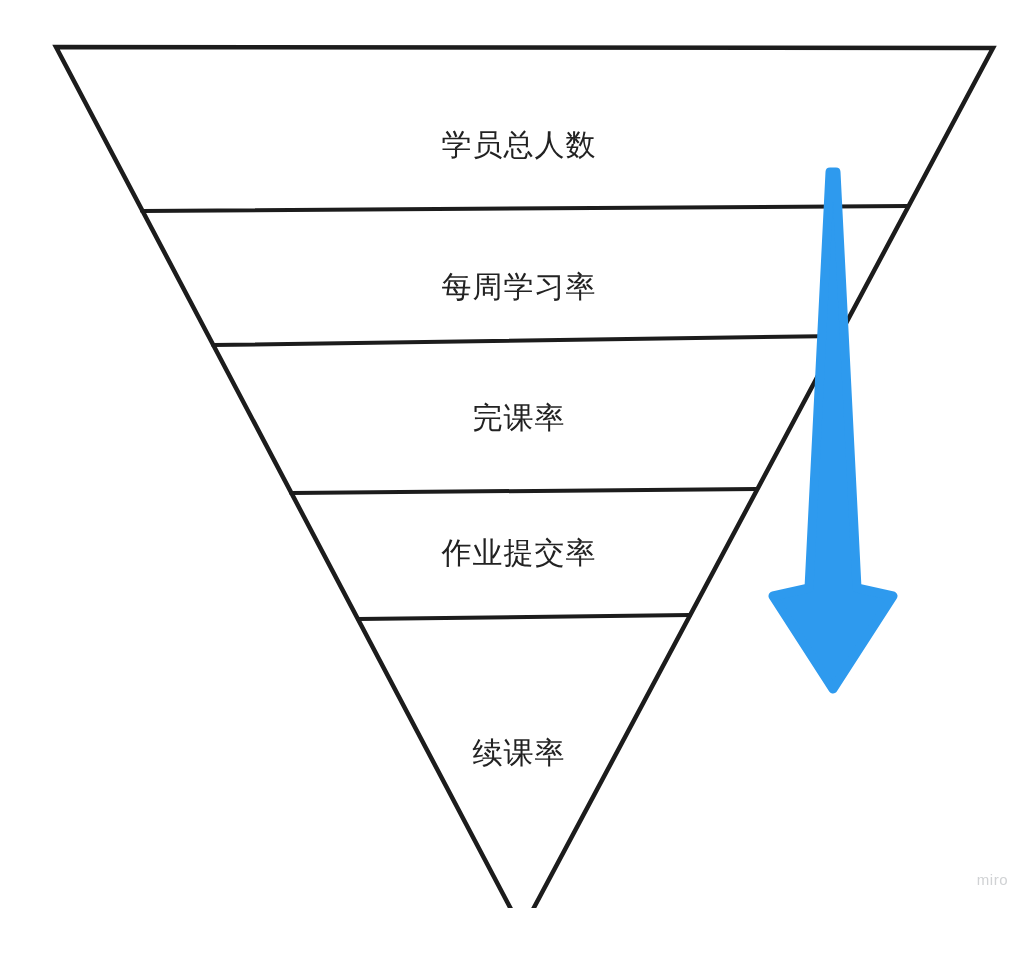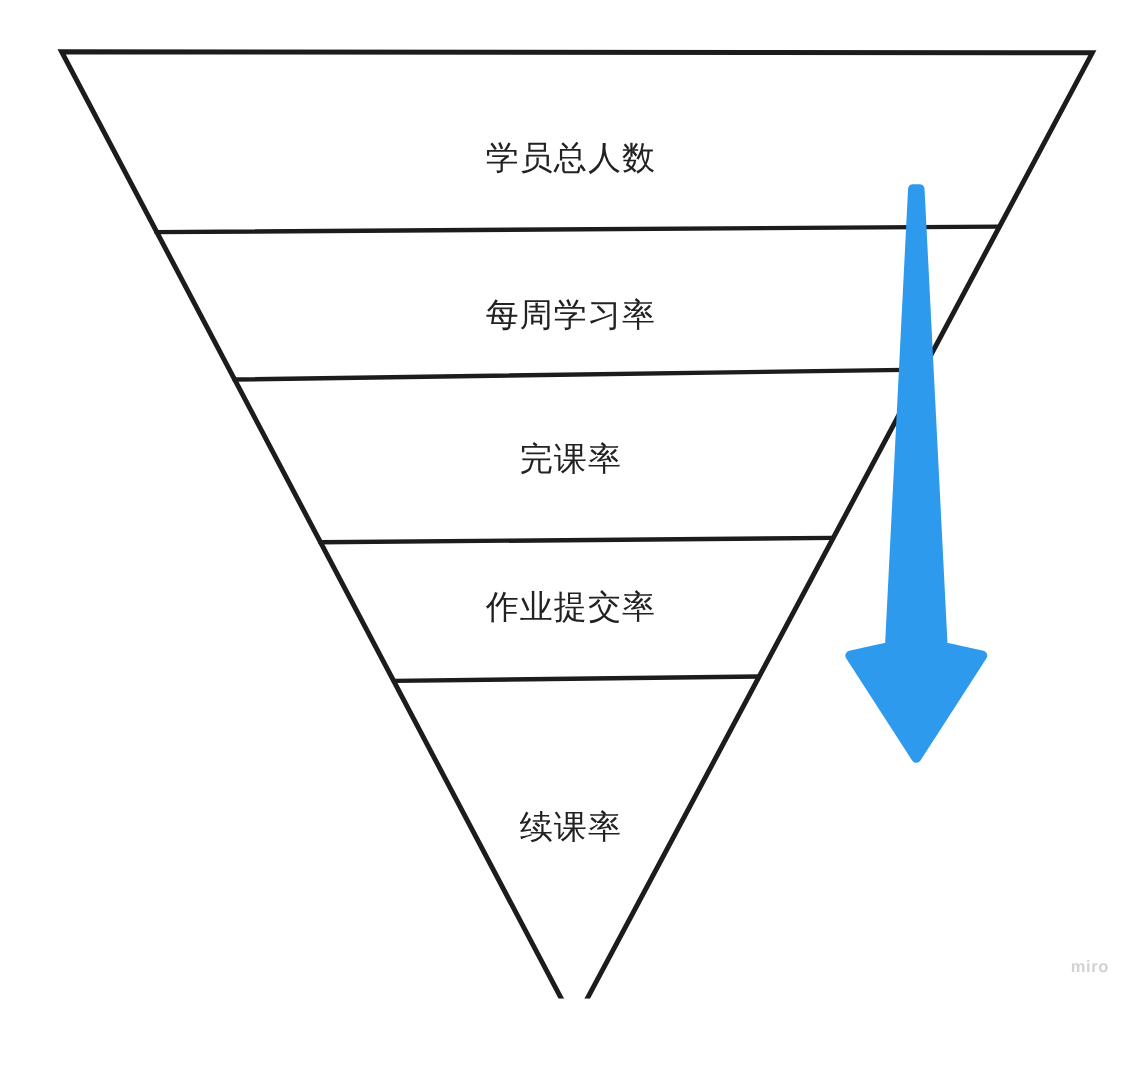--- a/index.html
+++ b/index.html
@@ -46,21 +46,21 @@
     font-weight: 500;
     color: #222222;
     letter-spacing: 1px;
     white-space: nowrap;
   }
   .watermark {
     position: absolute;
     right: 24px;
     bottom: 20px;
     font-size: 15px;
-    font-weight: 700;
+    font-weight: 400;
     color: #d0d2d4;
     letter-spacing: 0.5px;
   }
 </style>
 </head>
 <body>
 
 <div class="canvas">
 
   <svg class="funnel-svg" width="1032" height="968" viewBox="0 0 1032 968" aria-hidden="true">

